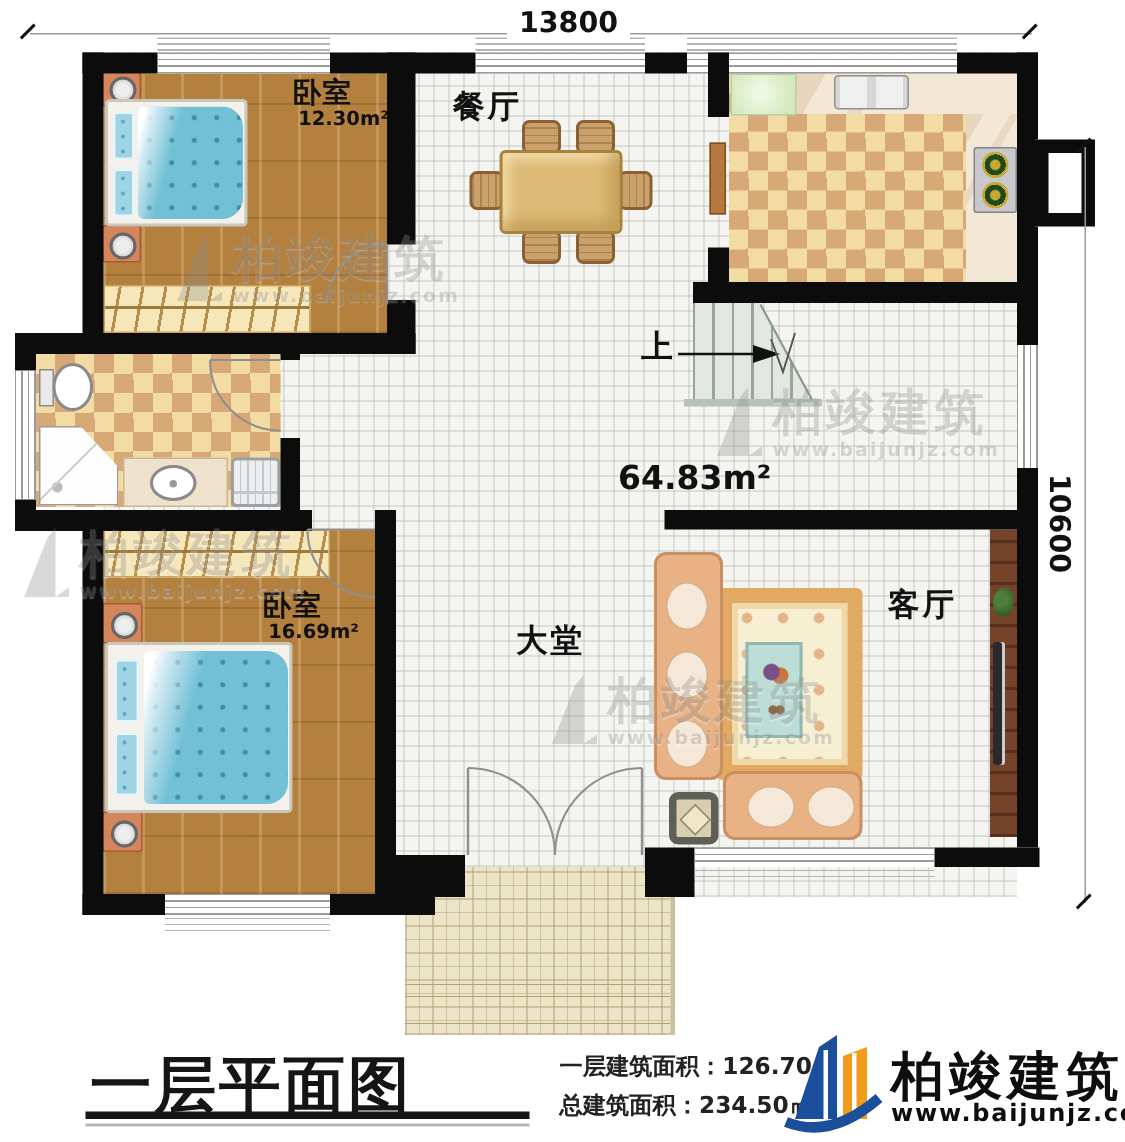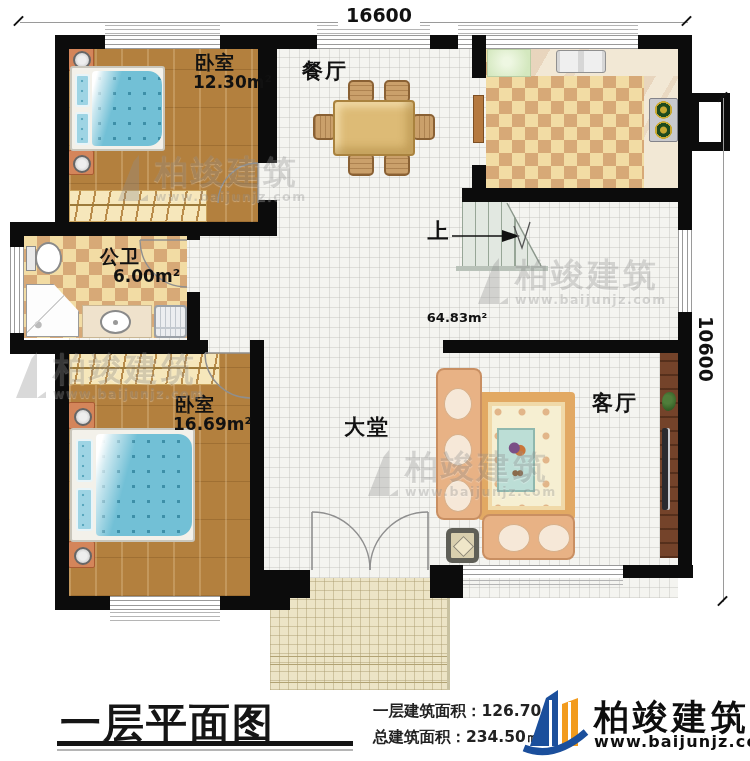--- a/index.html
+++ b/index.html
@@ -85,21 +85,21 @@
     background-image:linear-gradient(to bottom,transparent 70%,#c3c9cf 70% 76%,transparent 76%),
       repeating-linear-gradient(90deg,transparent 0 4px,rgba(150,160,170,.5) 4px 5px);}
   .tvcab{background:#74432a;background-image:repeating-linear-gradient(0deg,rgba(40,18,6,.4) 0 2px,transparent 2px 14px);}
   .tv{background:#2a2a2e;border-radius:2px;box-shadow:2px 0 0 #caccd0;}
   .plant{background:radial-gradient(circle at 40% 40%,#4f7d3a 30%,#2f5a22 80%);border-radius:50% 40% 55% 45%;}
   .kdoor{background:#b5793f;border:1px solid #7c4e22;box-sizing:border-box;}
   
   .lbl{position:absolute;color:#111;font-weight:bold;text-align:center;line-height:1.12;}
   .nm{font-size:19px;letter-spacing:1px;display:block;}
   .nm-big{font-size:21px;letter-spacing:2px;display:block;}
-  .ar{font-size:17px;display:block;margin-left:28px;}
+  .ar{font-size:13px;display:block;margin-left:28px;}
   .dimlbl{position:absolute;color:#111;font-weight:bold;font-size:19px;background:#fff;padding:0 4px;}
   .dimline{position:absolute;background:#9a9a9a;}
   .tick{position:absolute;width:13px;height:2px;background:#111;transform:rotate(-45deg);}
   
   .wm{position:absolute;opacity:.33;color:#8f8f8f;display:flex;align-items:flex-start;gap:7px;
       text-shadow:0 1px 1px rgba(255,255,255,.9);pointer-events:none;}
   .wm-icon{width:30px;height:46px;background:#8f8f8f;clip-path:polygon(0 100%,52% 14%,70% 0,70% 100%,100% 86%,100% 100%);}
   .wm-name{font-size:33px;font-weight:800;letter-spacing:3px;line-height:1;}
   .wm-url{font-size:12.5px;font-weight:700;letter-spacing:1.5px;line-height:1.5;}
   
@@ -239,45 +239,41 @@
     <path d="M514,226 L522,248 L530,222" fill="none" stroke="#555" stroke-width="1.3"></path>
   </svg>
 
   <div class="lbl" style="left:165px;top:52px;width:100px;">
     <span class="nm">卧室</span>
     <span class="ar">12.30m²</span>
   </div>
   <div class="lbl" style="left:290px;top:60px;width:70px;">
     <span class="nm-big">餐厅</span>
   </div>
-  <div class="lbl" style="left:85px;top:246px;width:70px;">
-    <span class="nm">公卫</span>
-    <span class="ar">6.00m²</span>
-  </div>
   <div class="lbl" style="left:424px;top:220px;width:30px;">
     <span class="nm-big">上</span>
   </div>
   <div class="lbl" style="left:412px;top:308px;width:90px;">
-    <span style="font-size:13px;">64.83m²</span>
+    <span style="font-size:22px;">64.83m²</span>
   </div>
   <div class="lbl" style="left:145px;top:394px;width:100px;">
     <span class="nm">卧室</span>
     <span class="ar">16.69m²</span>
   </div>
   <div class="lbl" style="left:332px;top:416px;width:70px;">
     <span class="nm-big">大堂</span>
   </div>
   <div class="lbl" style="left:580px;top:392px;width:70px;">
     <span class="nm-big">客厅</span>
   </div>
 
   <div class="dimline" style="left:20px;top:22px;width:668px;height:1px;"></div>
   <div class="tick" style="left:12px;top:20px;"></div>
   <div class="tick" style="left:680px;top:20px;"></div>
-  <div class="dimlbl" style="left:338px;top:4px;width:74px;text-align:center;">16600</div>
+  <div class="dimlbl" style="left:338px;top:4px;width:74px;text-align:center;">13800</div>
 
   <div class="dimline" style="left:723px;top:98px;width:1px;height:504px;"></div>
   <div class="tick" style="left:716px;top:96px;"></div>
   <div class="tick" style="left:716px;top:600px;"></div>
   <div class="dimlbl" style="left:662px;top:338px;width:80px;text-align:center;background:transparent;transform:rotate(90deg);">10600</div>
 
   <div class="wm" style="left:118px;top:155px;">
     <div class="wm-icon"></div>
     <div>
       <div class="wm-name">柏竣建筑</div>

